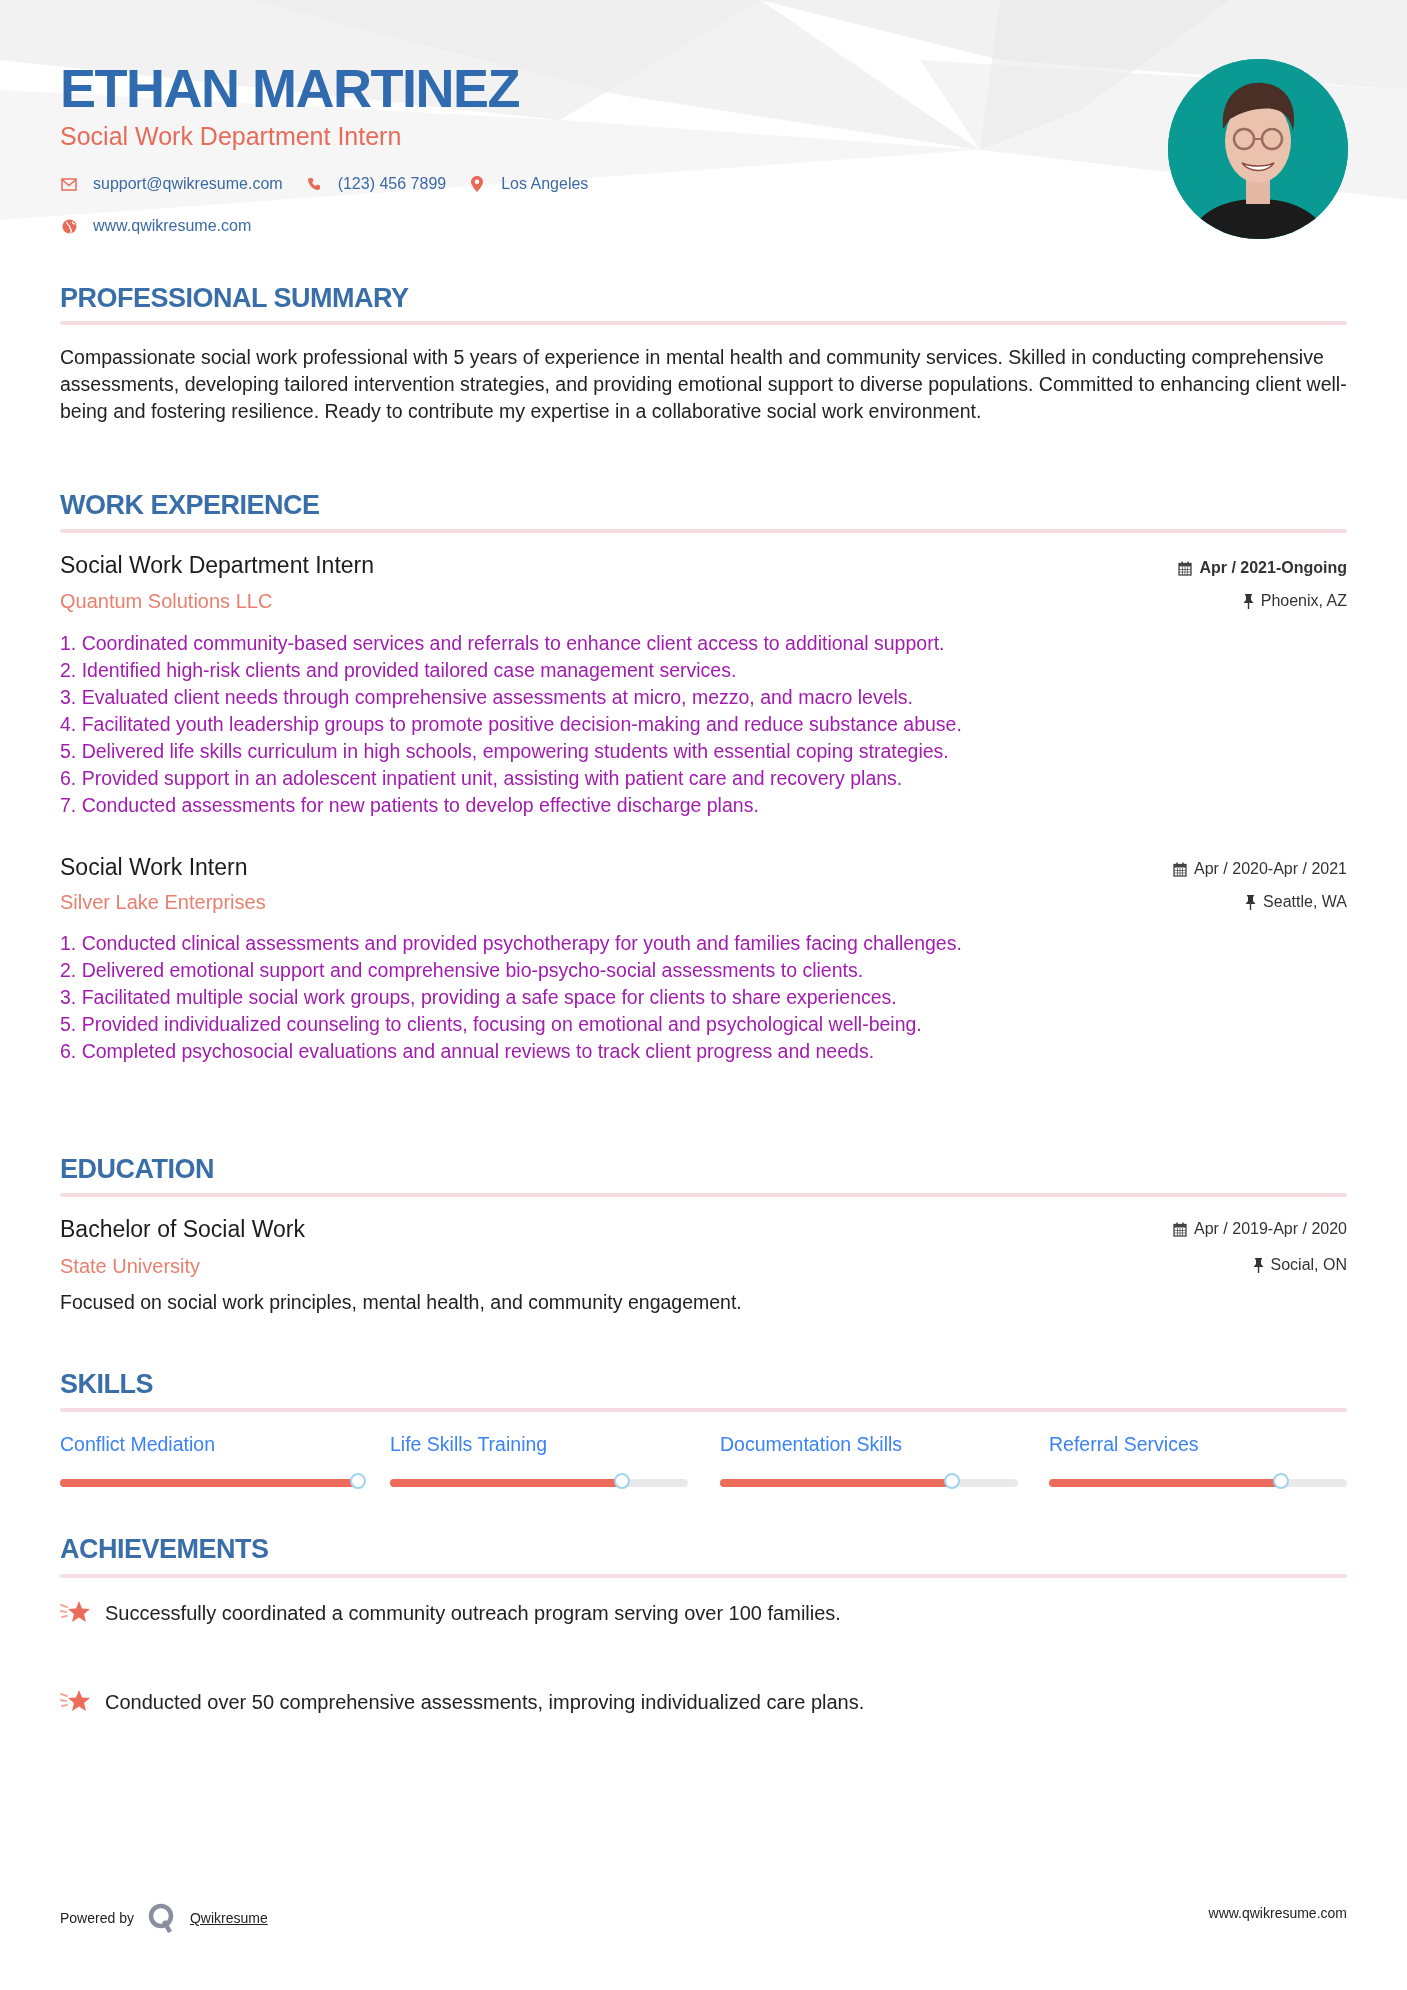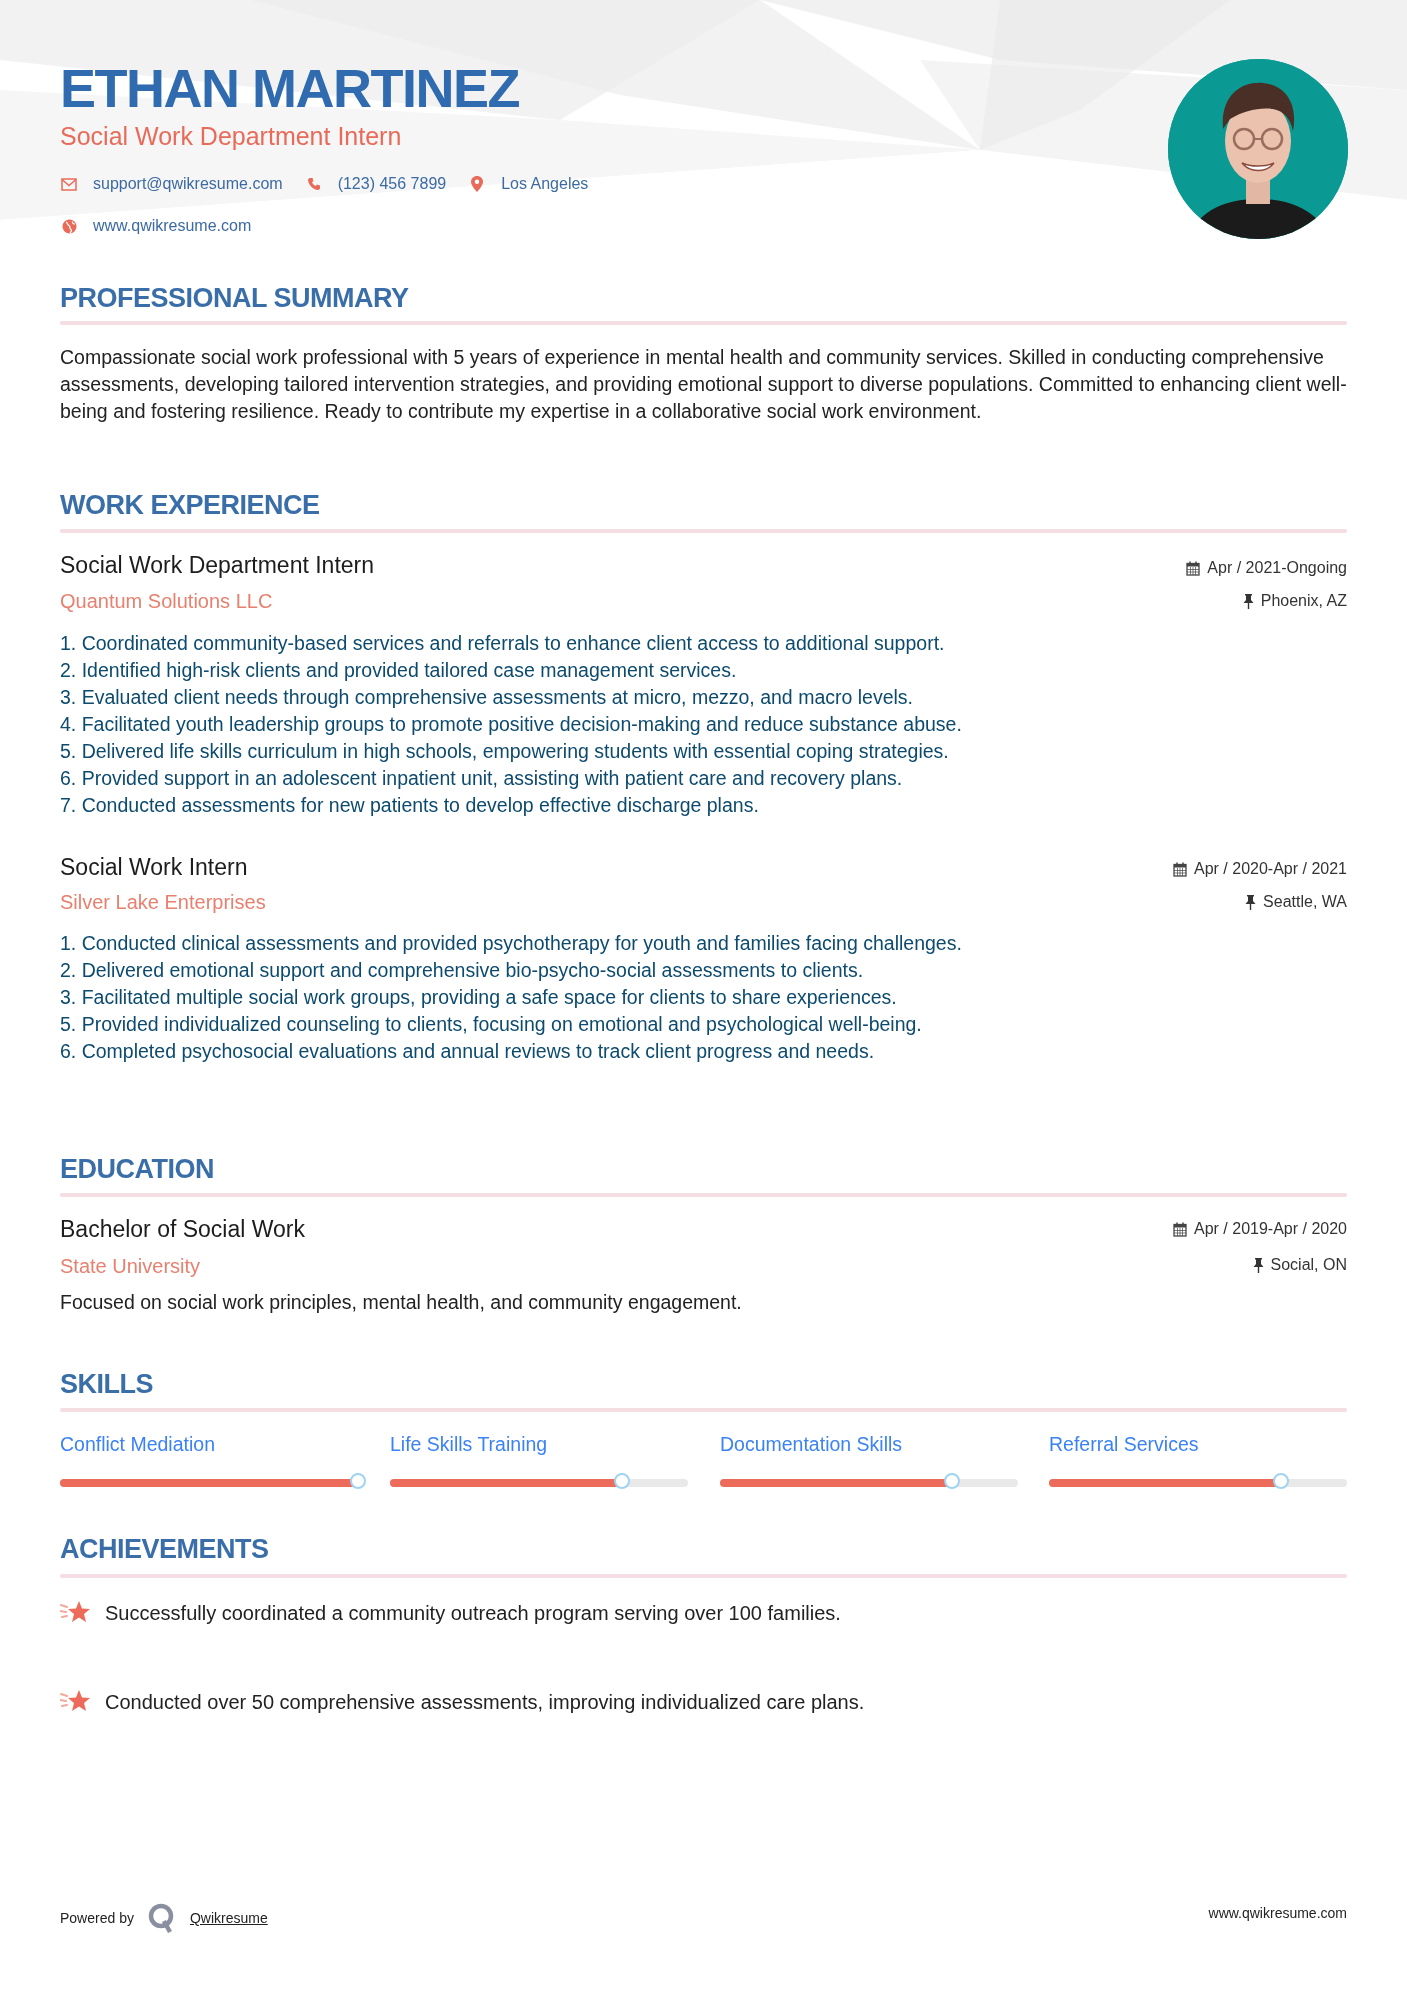--- a/index.html
+++ b/index.html
@@ -23,21 +23,21 @@
   .divider { left:60px; width:1287px; height:4px; background:#f4dde3; border-radius:2px; }
 
   .para { left:60px; width:1290px; font-size:19.5px; line-height:27px; color:#222; }
 
   .job-title { left:60px; font-size:23px; color:#1d1d1d; line-height:30px; white-space:nowrap; }
   .company { left:60px; font-size:20px; color:#e8806f; line-height:26px; white-space:nowrap; }
   .meta { right:60px; font-size:16px; color:#333; line-height:22px; white-space:nowrap; display:flex; align-items:center; }
   .meta .mi { margin-right:7px; display:inline-flex; align-items:center; }
 
   .bullets { left:60px; width:1290px; margin:0; padding:0; list-style:none; }
-  .bullets li { font-size:19.5px; line-height:27px; color:#0c4a6e; white-space:nowrap; }
+  .bullets li { font-size:19.5px; line-height:27px; color:#a21caf; white-space:nowrap; }
 
   .skill { width:298px; }
   .skill-label { font-size:19.5px; line-height:26px; color:#3b82f6; white-space:nowrap; }
   .skill-track { position:relative; margin-top:22px; height:8px; background:#e9e9e9; border-radius:4px; }
   .skill-fill { position:absolute; left:0; top:0; height:8px; background:#ec6b5a; border-radius:4px; }
   .skill-knob { position:absolute; top:-6px; width:16px; height:16px; border-radius:50%; background:#fff; border:2px solid #9fd3f0; box-sizing:border-box; transform:translateX(-8px); }
 
   .ach-item { left:60px; display:flex; align-items:flex-end; height:30px; white-space:nowrap; }
   .ach-item .ai { width:32px; height:26px; margin-right:13px; display:inline-flex; align-items:center; }
   .ach-item .at { font-size:20px; color:#222; }
@@ -116,21 +116,21 @@
 
   <div class="abs section-title" style="top:282px;">PROFESSIONAL SUMMARY</div>
   <div class="abs divider" style="top:321px;"></div>
   <div class="abs para" style="top:344px;">Compassionate social work professional with 5 years of experience in mental health and community services. Skilled in conducting comprehensive assessments, developing tailored intervention strategies, and providing emotional support to diverse populations. Committed to enhancing client well-being and fostering resilience. Ready to contribute my expertise in a collaborative social work environment.</div>
 
   <div class="abs section-title" style="top:489px;">WORK EXPERIENCE</div>
   <div class="abs divider" style="top:529px;"></div>
 
   <div class="abs job-title" style="top:550px;">Social Work Department Intern</div>
   <div class="abs company" style="top:588px;">Quantum Solutions LLC</div>
-  <div class="abs meta" style="top:557px;">
+  <div class="abs meta" style="top:557px;font-weight:bold;">
     <span class="mi">
       <svg width="14" height="15" viewBox="0 0 14 15">
           <rect x="1" y="2.5" width="12" height="11.5" fill="none" stroke="#444" stroke-width="1.3"></rect>
           <rect x="1" y="2.5" width="12" height="3" fill="#444"></rect>
           <line x1="4" y1="0.5" x2="4" y2="4" stroke="#444" stroke-width="1.5"></line>
           <line x1="10" y1="0.5" x2="10" y2="4" stroke="#444" stroke-width="1.5"></line>
           <path d="M1 8.5 H13 M1 11 H13 M4.5 6 V14 M7 6 V14 M9.5 6 V14" stroke="#444" stroke-width="0.7"></path>
         </svg>
     </span>
     <span>Apr / 2021-Ongoing</span>

